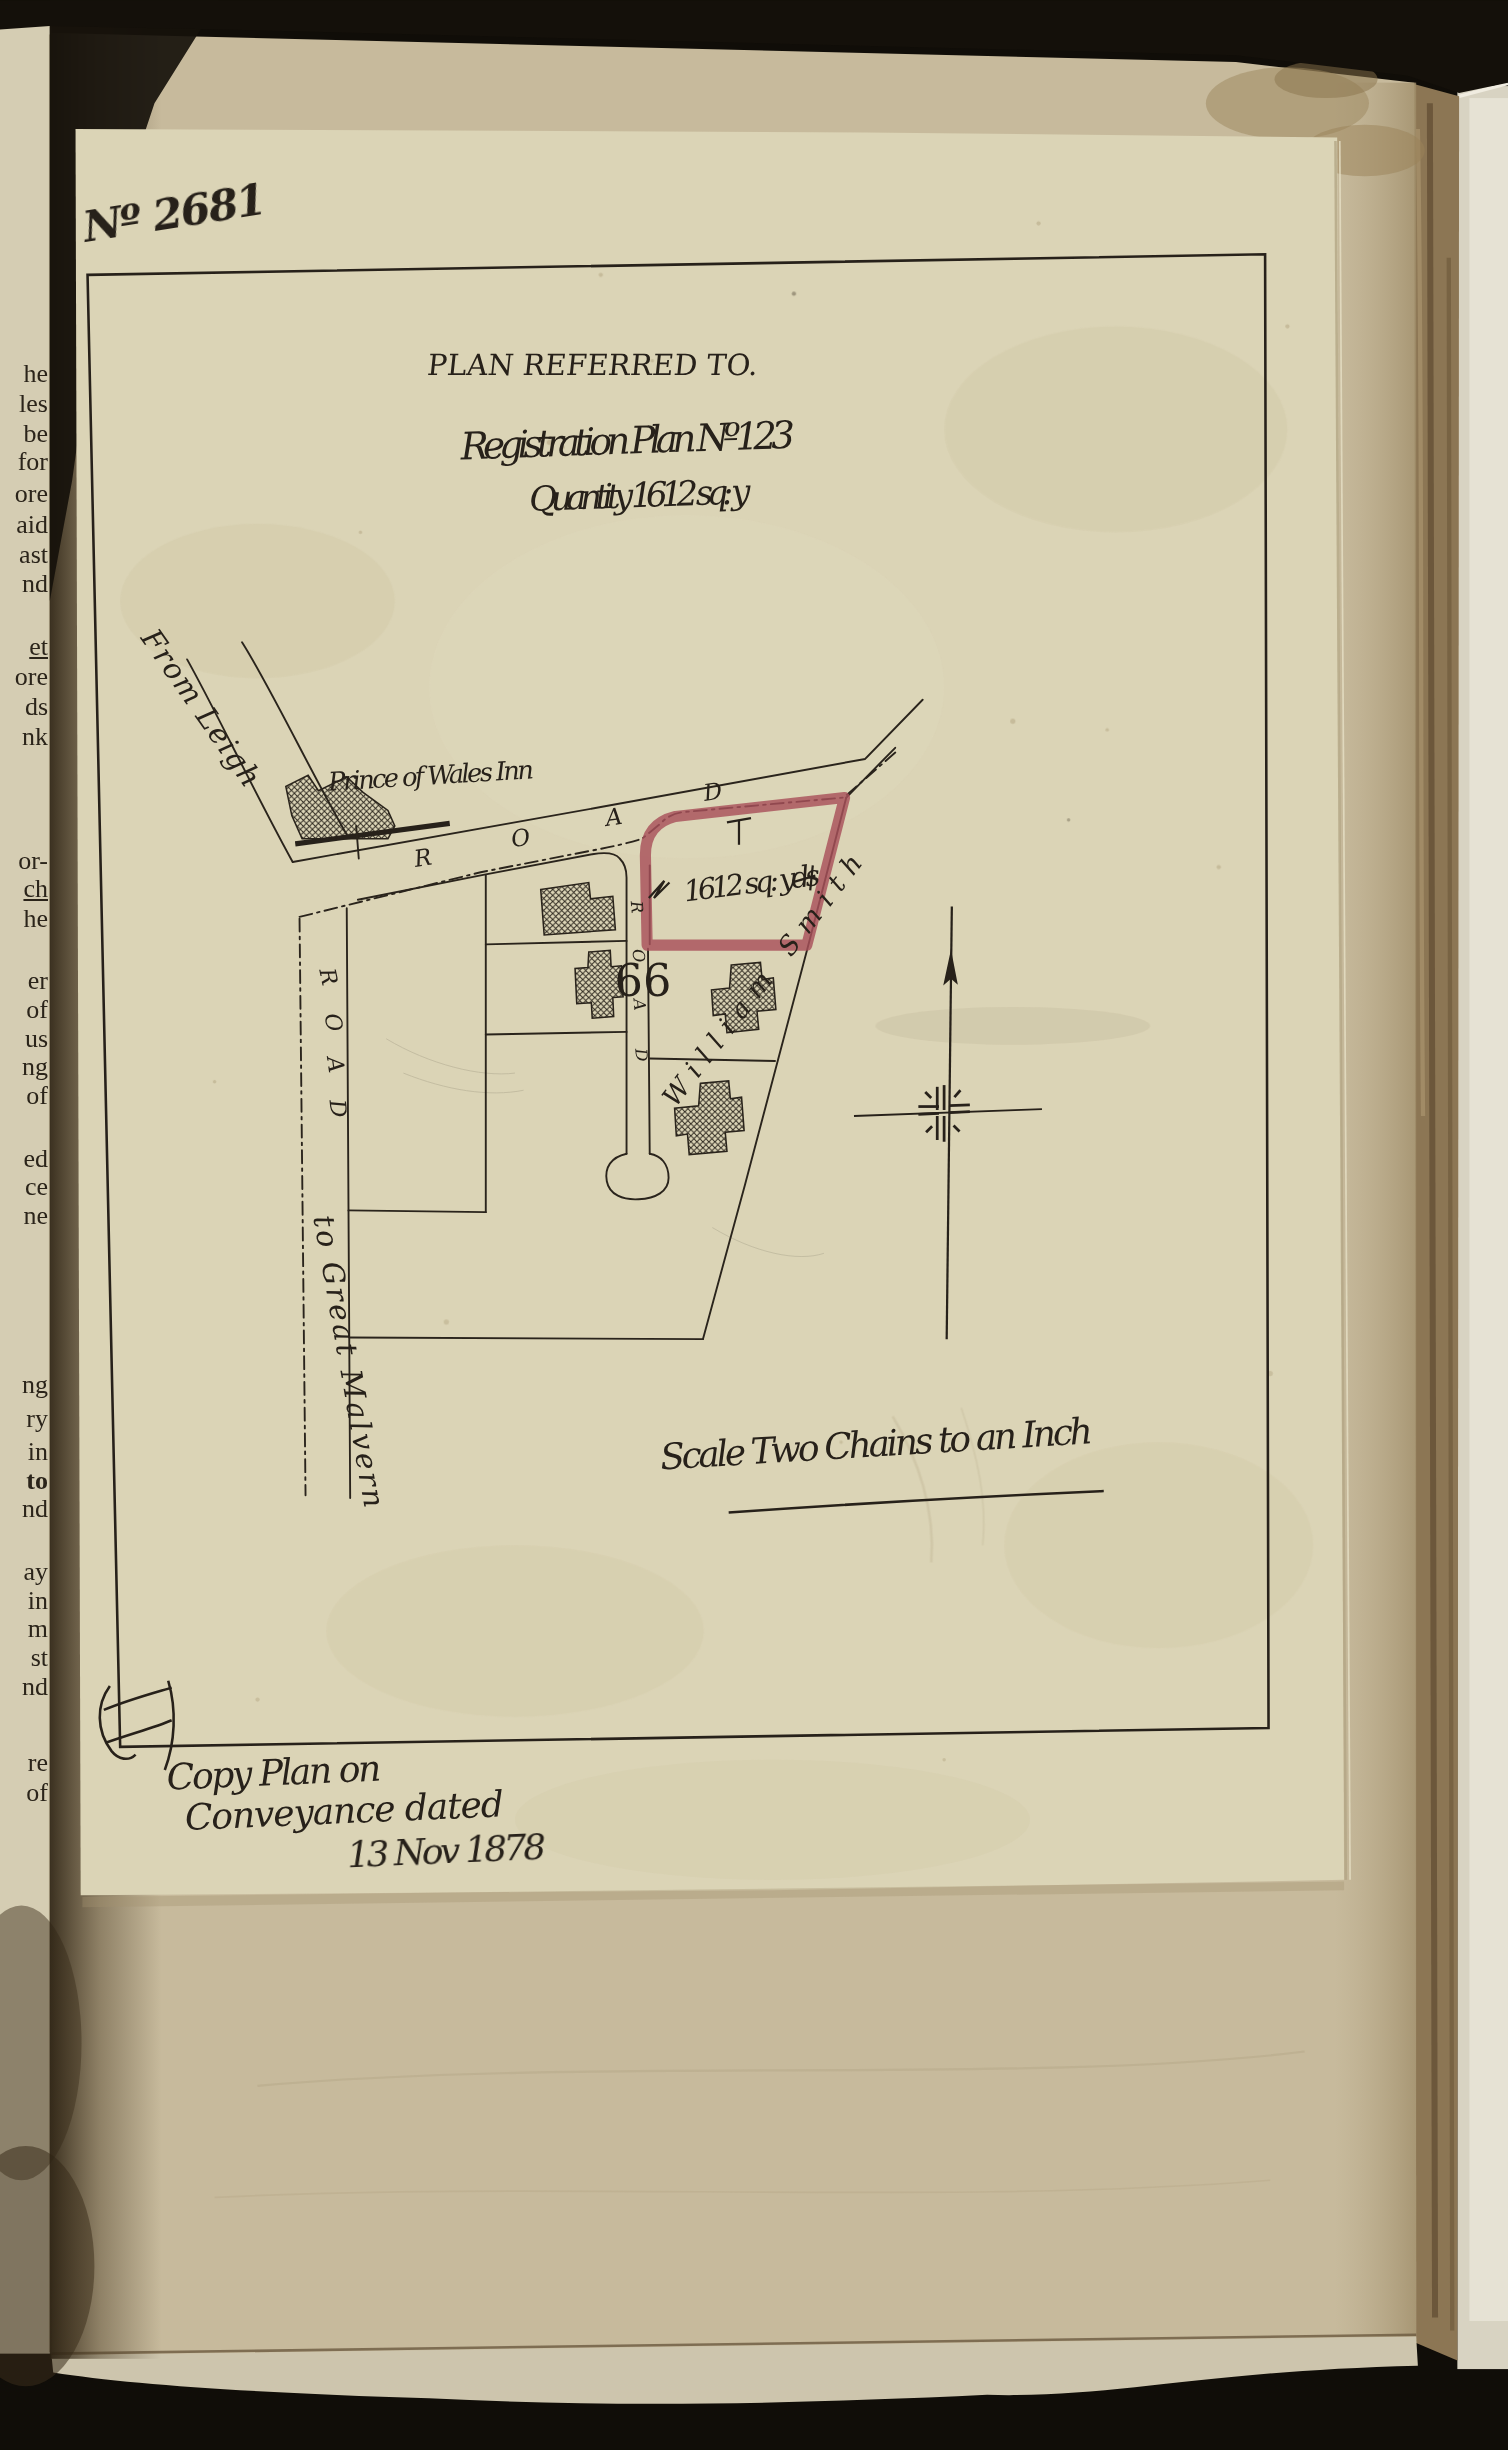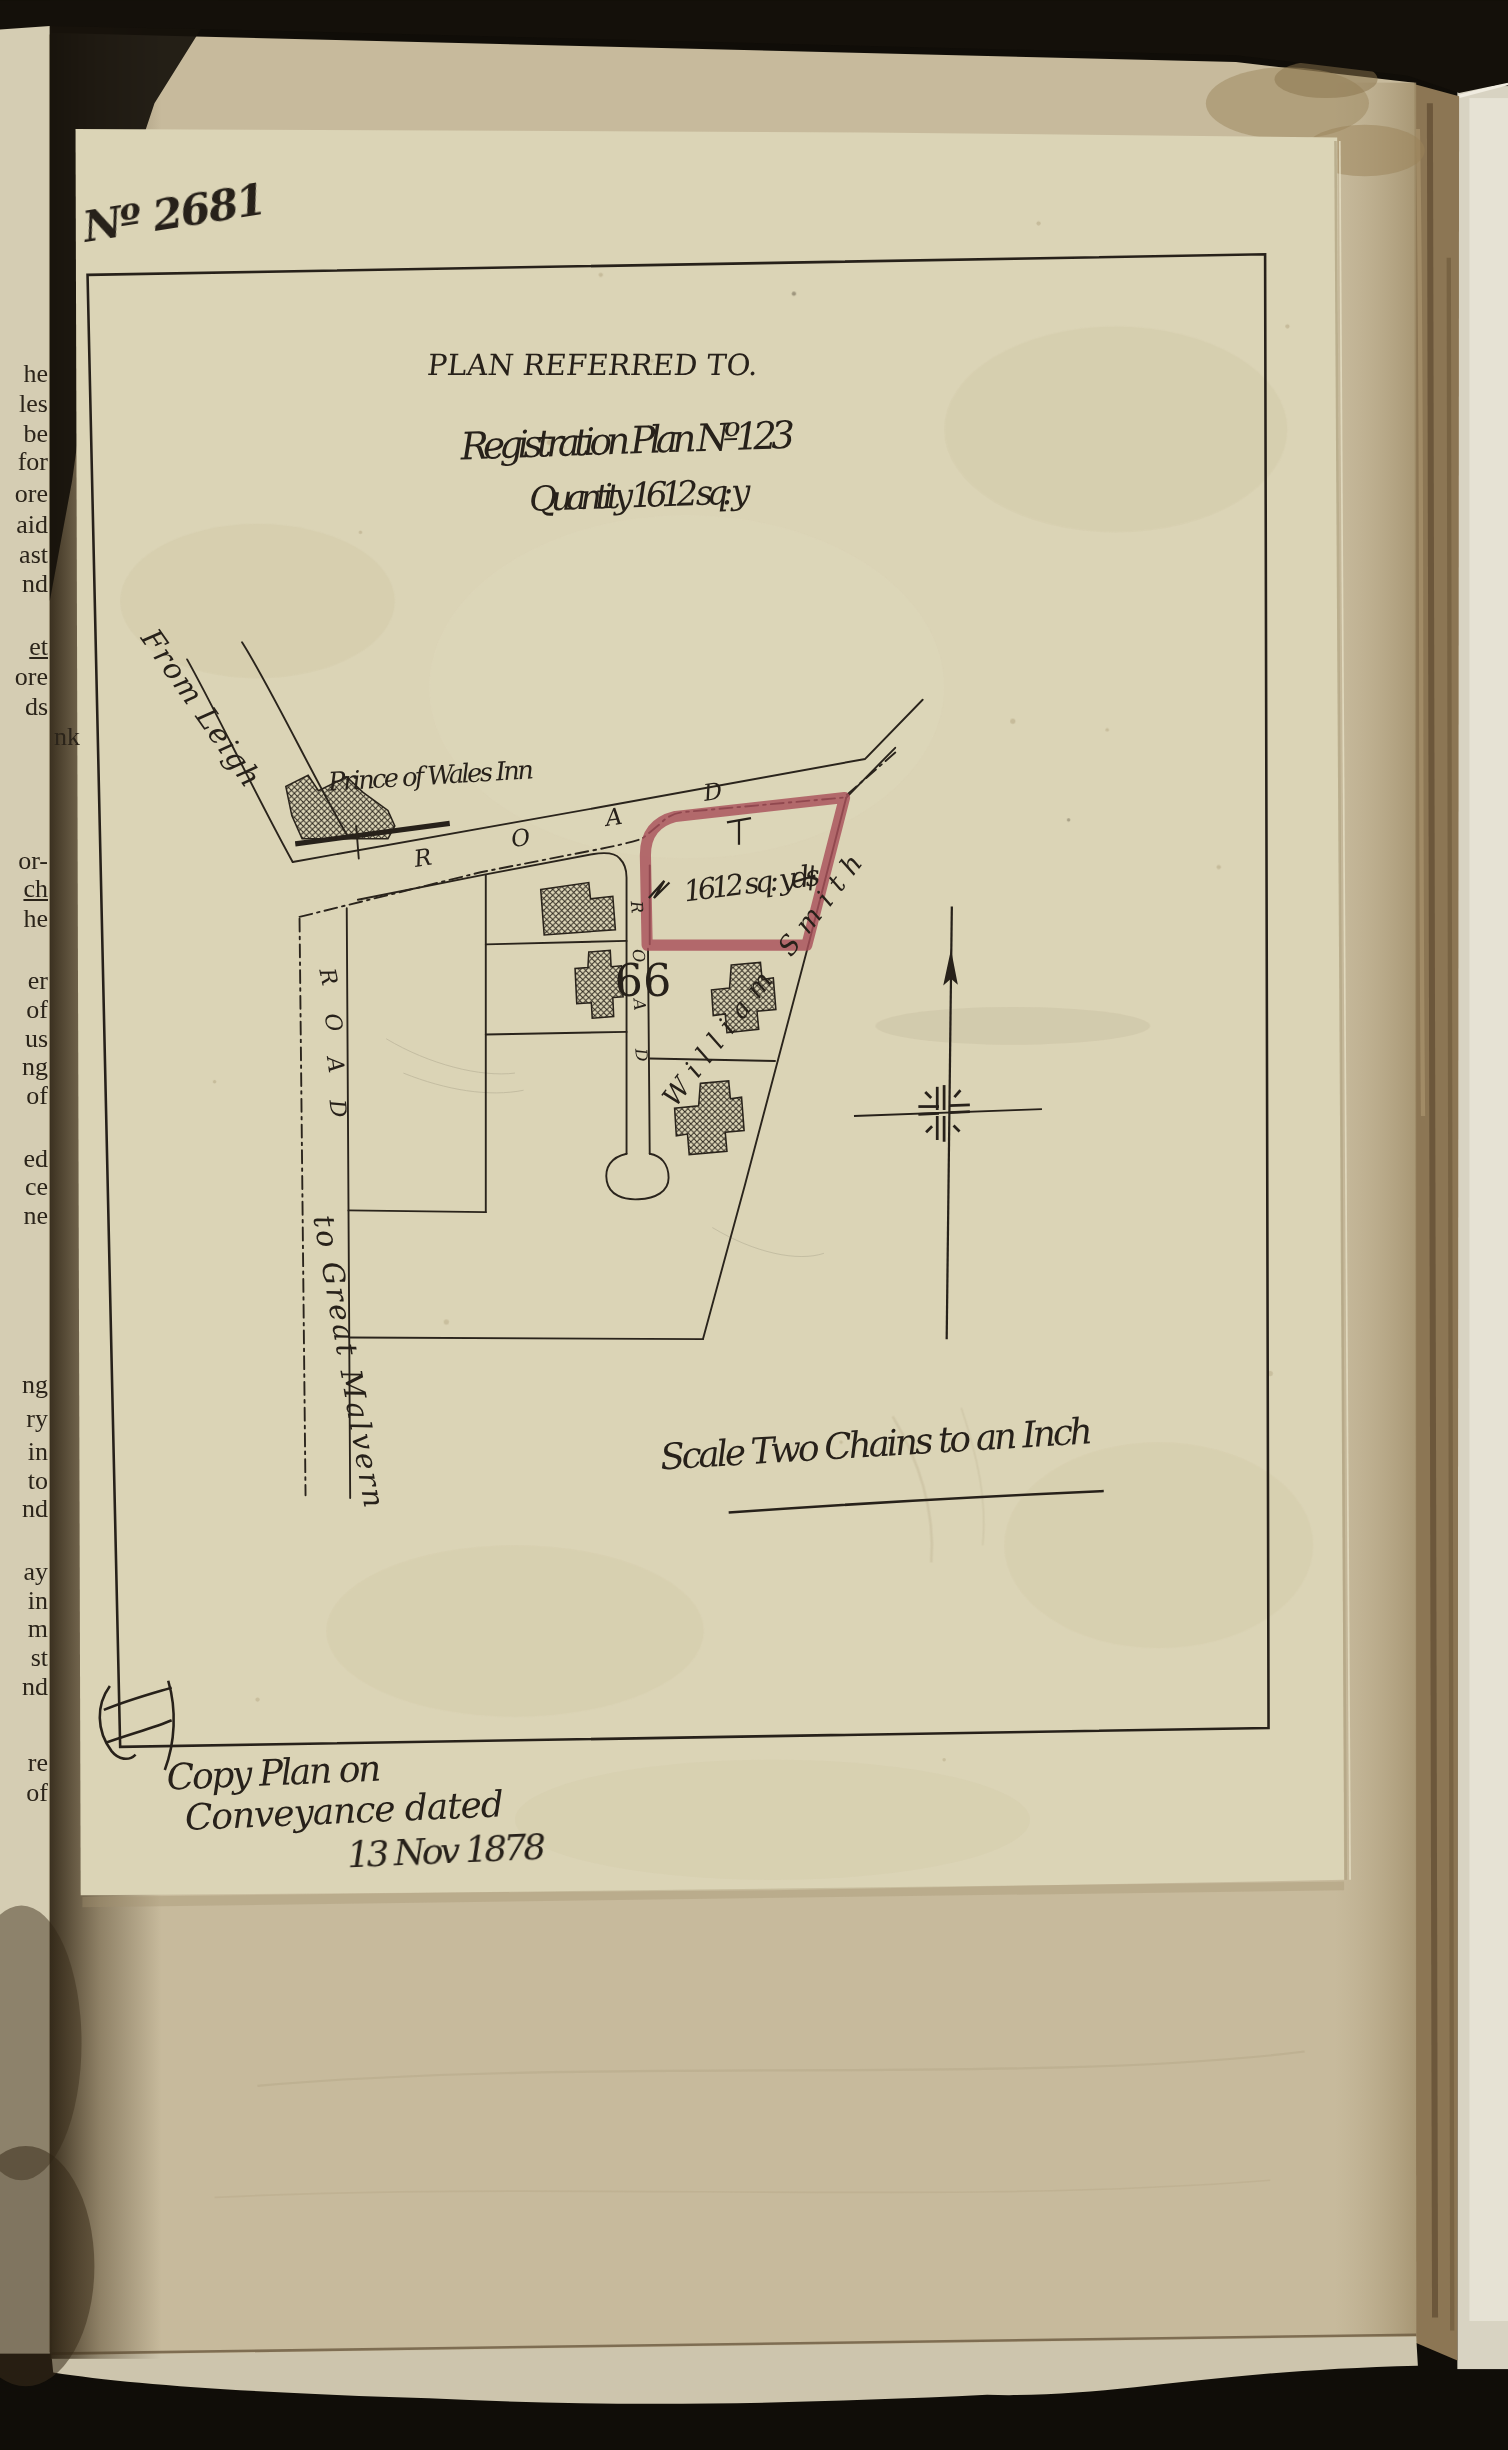--- a/index.html
+++ b/index.html
@@ -24,36 +24,36 @@
       <span class="frag" style="top: 379px; text-align: right;">les</span>
       <span class="frag" style="top: 409px;">be</span>
       <span class="frag" style="top: 437px;">for</span>
       <span class="frag" style="top: 469px;">ore</span>
       <span class="frag" style="top: 500px;">aid</span>
       <span class="frag" style="top: 530px;">ast</span>
       <span class="frag" style="top: 559px;">nd</span>
       <span class="frag" style="top: 622px; text-decoration: underline;">et</span>
       <span class="frag" style="top: 652px;">ore</span>
       <span class="frag" style="top: 682px;">ds</span>
-      <span class="frag" style="top: 712px; padding-left: 32px;">nk</span>
+      <span class="frag" style="top: 712px;">nk</span>
       <span class="frag" style="top: 836px;">or-</span>
       <span class="frag" style="top: 864px; text-decoration: underline;">ch</span>
       <span class="frag" style="top: 894px;">he</span>
       <span class="frag" style="top: 956px;">er</span>
       <span class="frag" style="top: 985px;">of</span>
       <span class="frag" style="top: 1014px;">us</span>
       <span class="frag" style="top: 1042px;">ng</span>
       <span class="frag" style="top: 1071px;">of</span>
       <span class="frag" style="top: 1134px;">ed</span>
       <span class="frag" style="top: 1162px;">ce</span>
       <span class="frag" style="top: 1191px;">ne</span>
       <span class="frag" style="top: 1360px;">ng</span>
       <span class="frag" style="top: 1394px; font-family: Liberation Serif, serif;">ry</span>
       <span class="frag" style="top: 1427px;">in</span>
-      <span class="frag" style="top: 1456px;">to</span>
+      <span class="frag" style="top: 1456px; font-weight: bold;">to</span>
       <span class="frag" style="top: 1484px;">nd</span>
       <span class="frag" style="top: 1547px;">ay</span>
       <span class="frag" style="top: 1576px;">in</span>
       <span class="frag" style="top: 1604px;">m</span>
       <span class="frag" style="top: 1633px;">st</span>
       <span class="frag" style="top: 1662px;">nd</span>
       <span class="frag" style="top: 1738px;">re</span>
       <span class="frag" style="top: 1768px;">of</span>
     </div>
 

